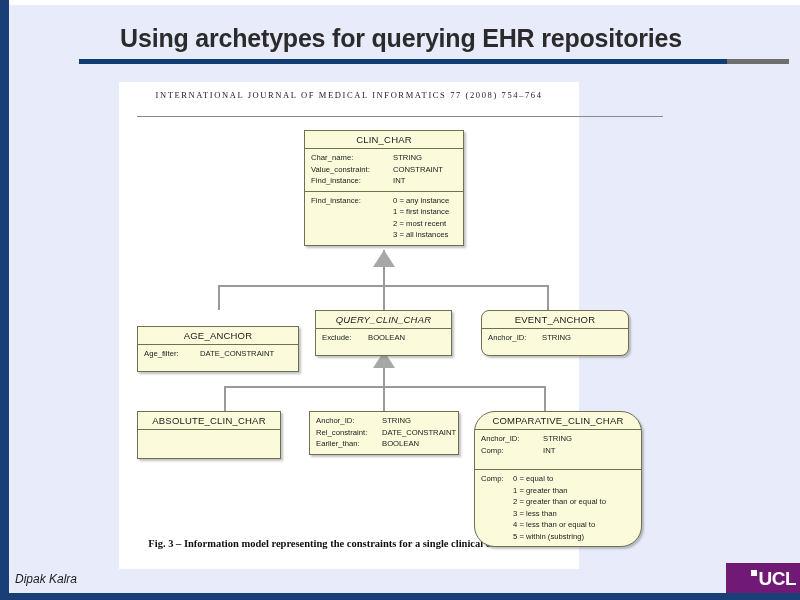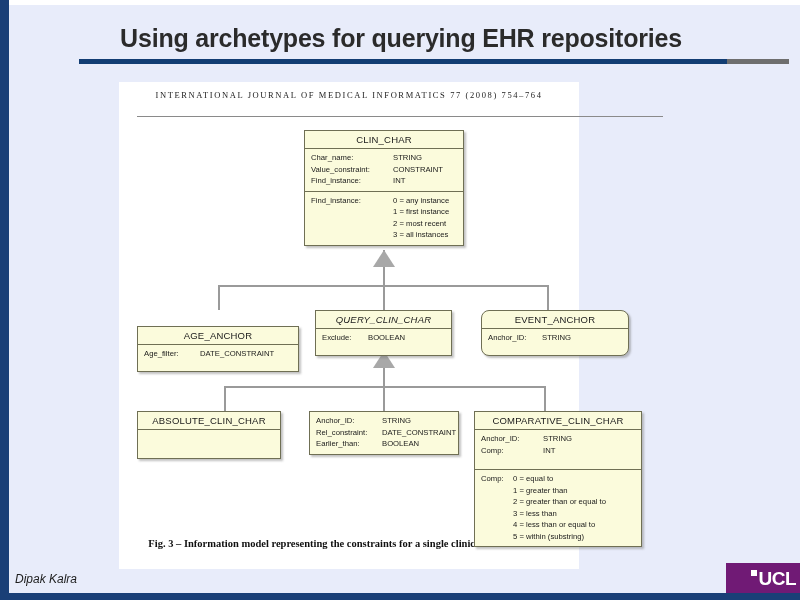--- a/index.html
+++ b/index.html
@@ -331,21 +331,21 @@
             <span class="attr-name" style="width:66px;">Rel_constraint:</span>
             <span class="attr-type">DATE_CONSTRAINT</span>
           </div>
           <div class="attr-row">
             <span class="attr-name" style="width:66px;">Earlier_than:</span>
             <span class="attr-type">BOOLEAN</span>
           </div>
         </div>
       </div>
 
-      <div class="uml-box" style="left:355px; top:291px; width:168px;">
+      <div class="uml-box" style="left:355px; top:291px; width:168px;border-radius:21px;">
         <div class="uml-title">COMPARATIVE_CLIN_CHAR</div>
         <div class="uml-section">
           <div class="attr-row">
             <span class="attr-name" style="width:62px;">Anchor_ID:</span>
             <span class="attr-type">STRING</span>
           </div>
           <div class="attr-row">
             <span class="attr-name" style="width:62px;">Comp:</span>
             <span class="attr-type">INT</span>
           </div>

